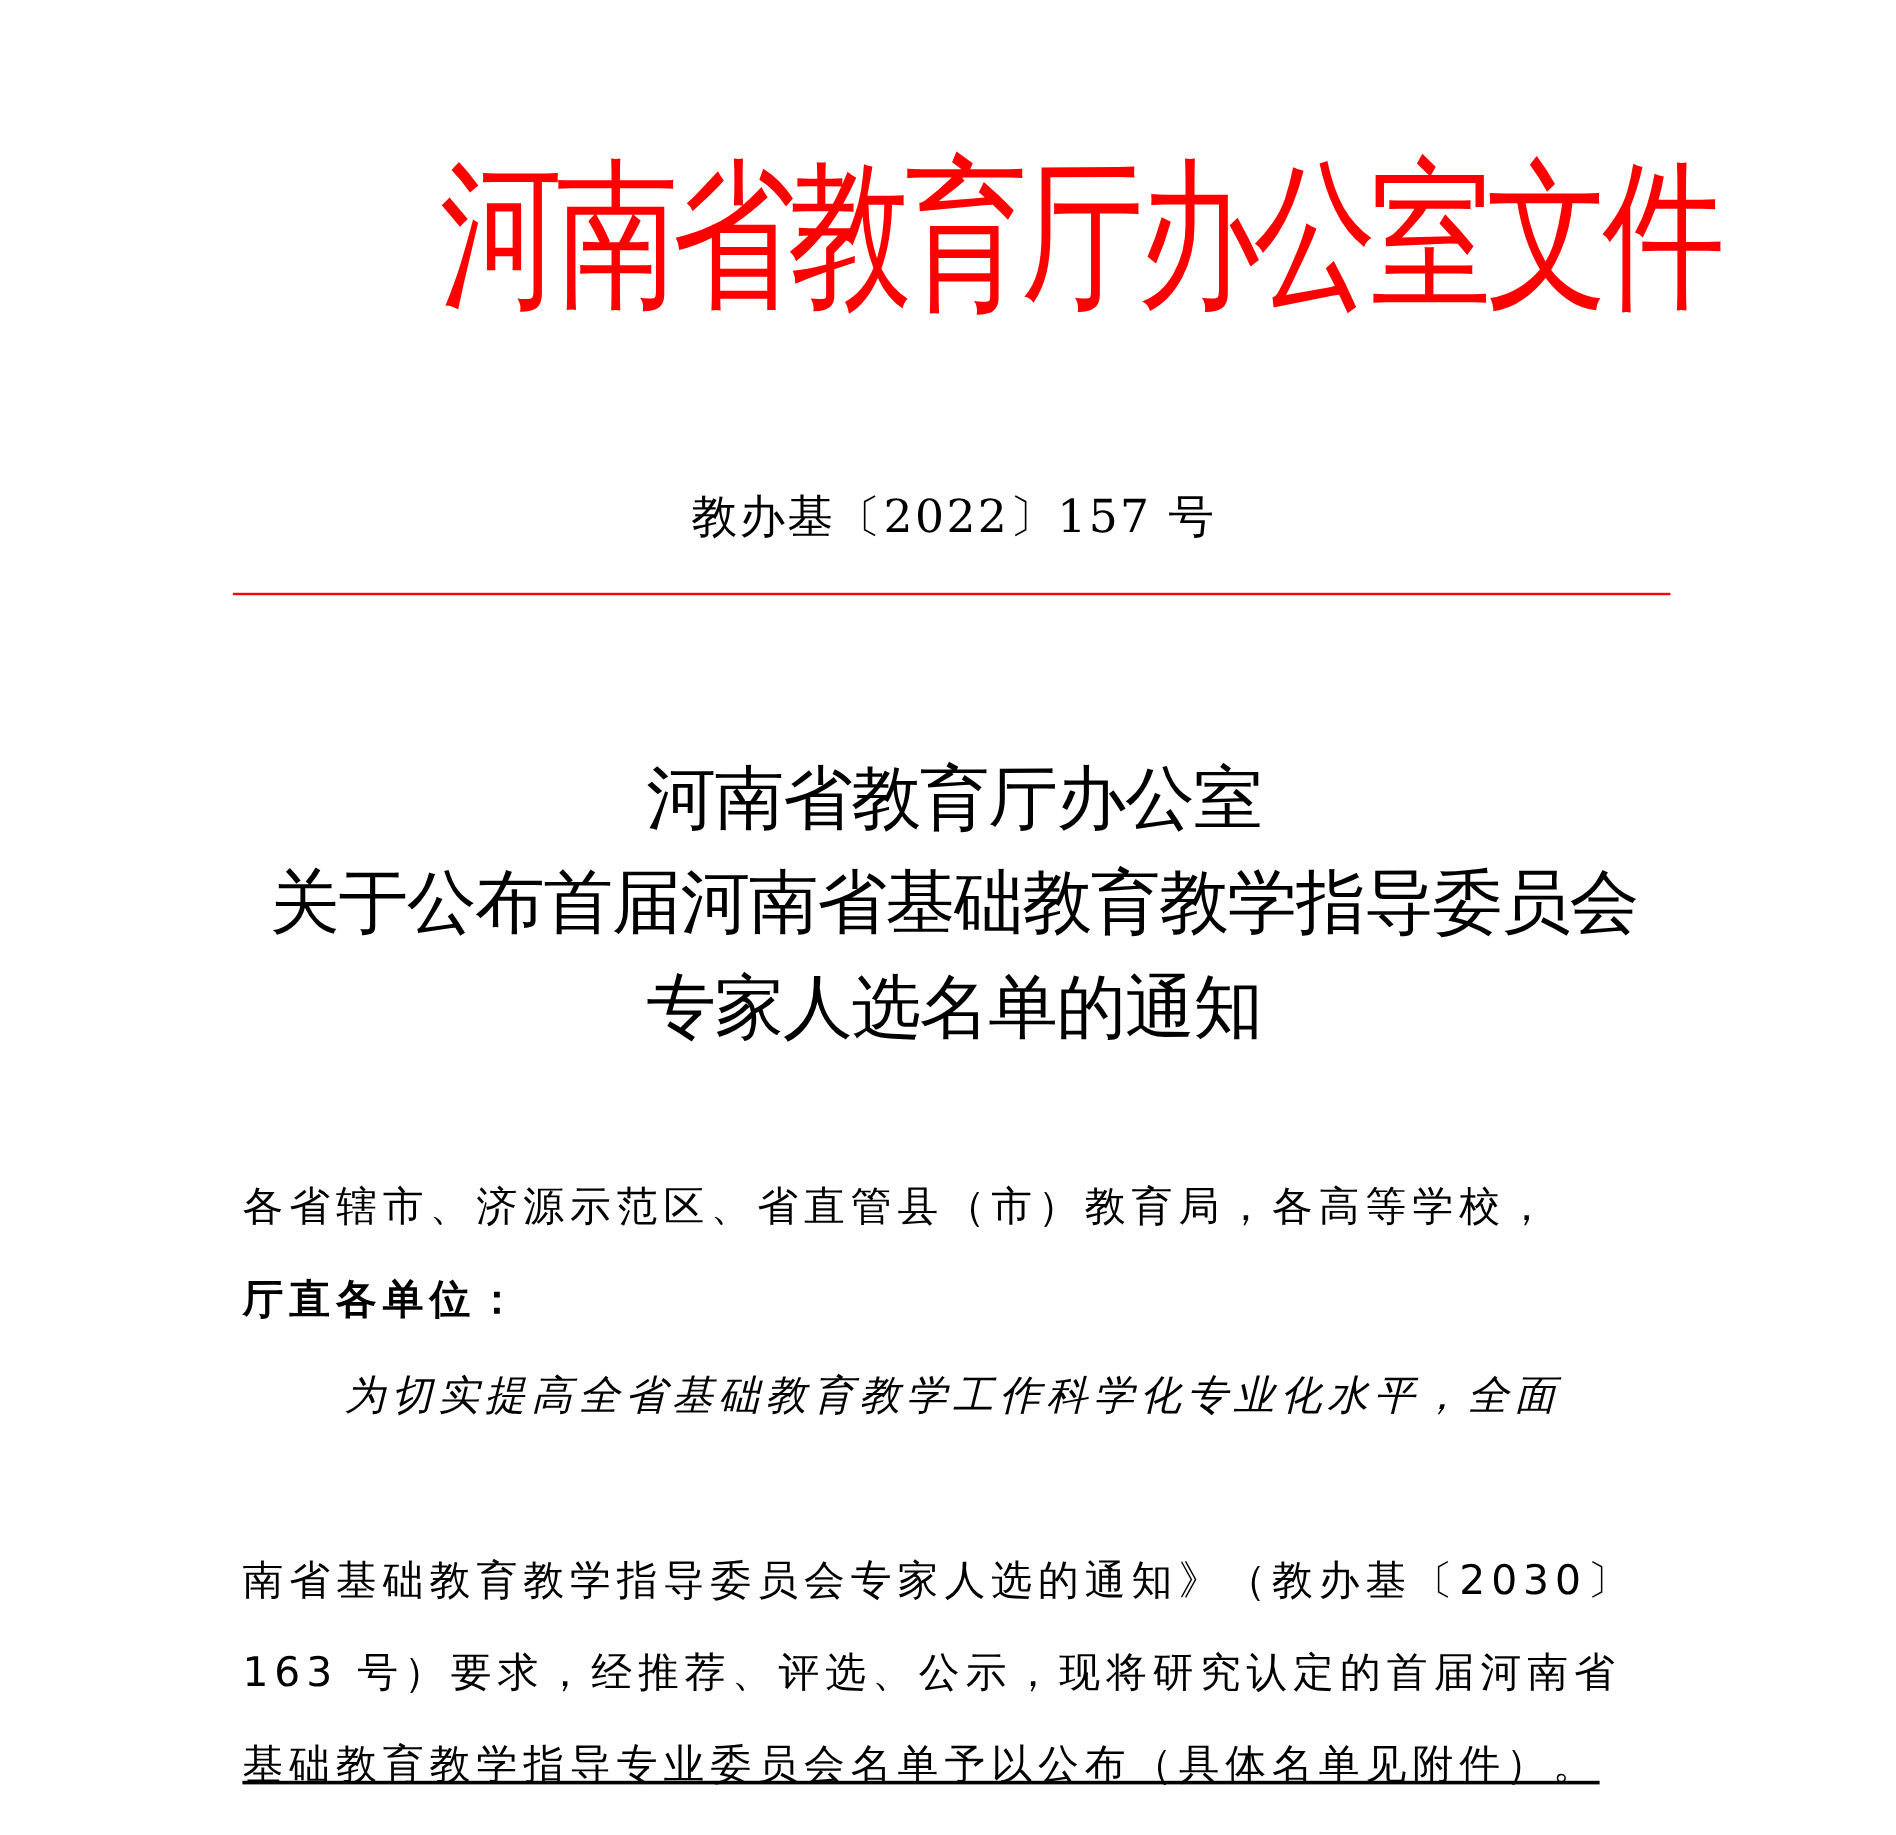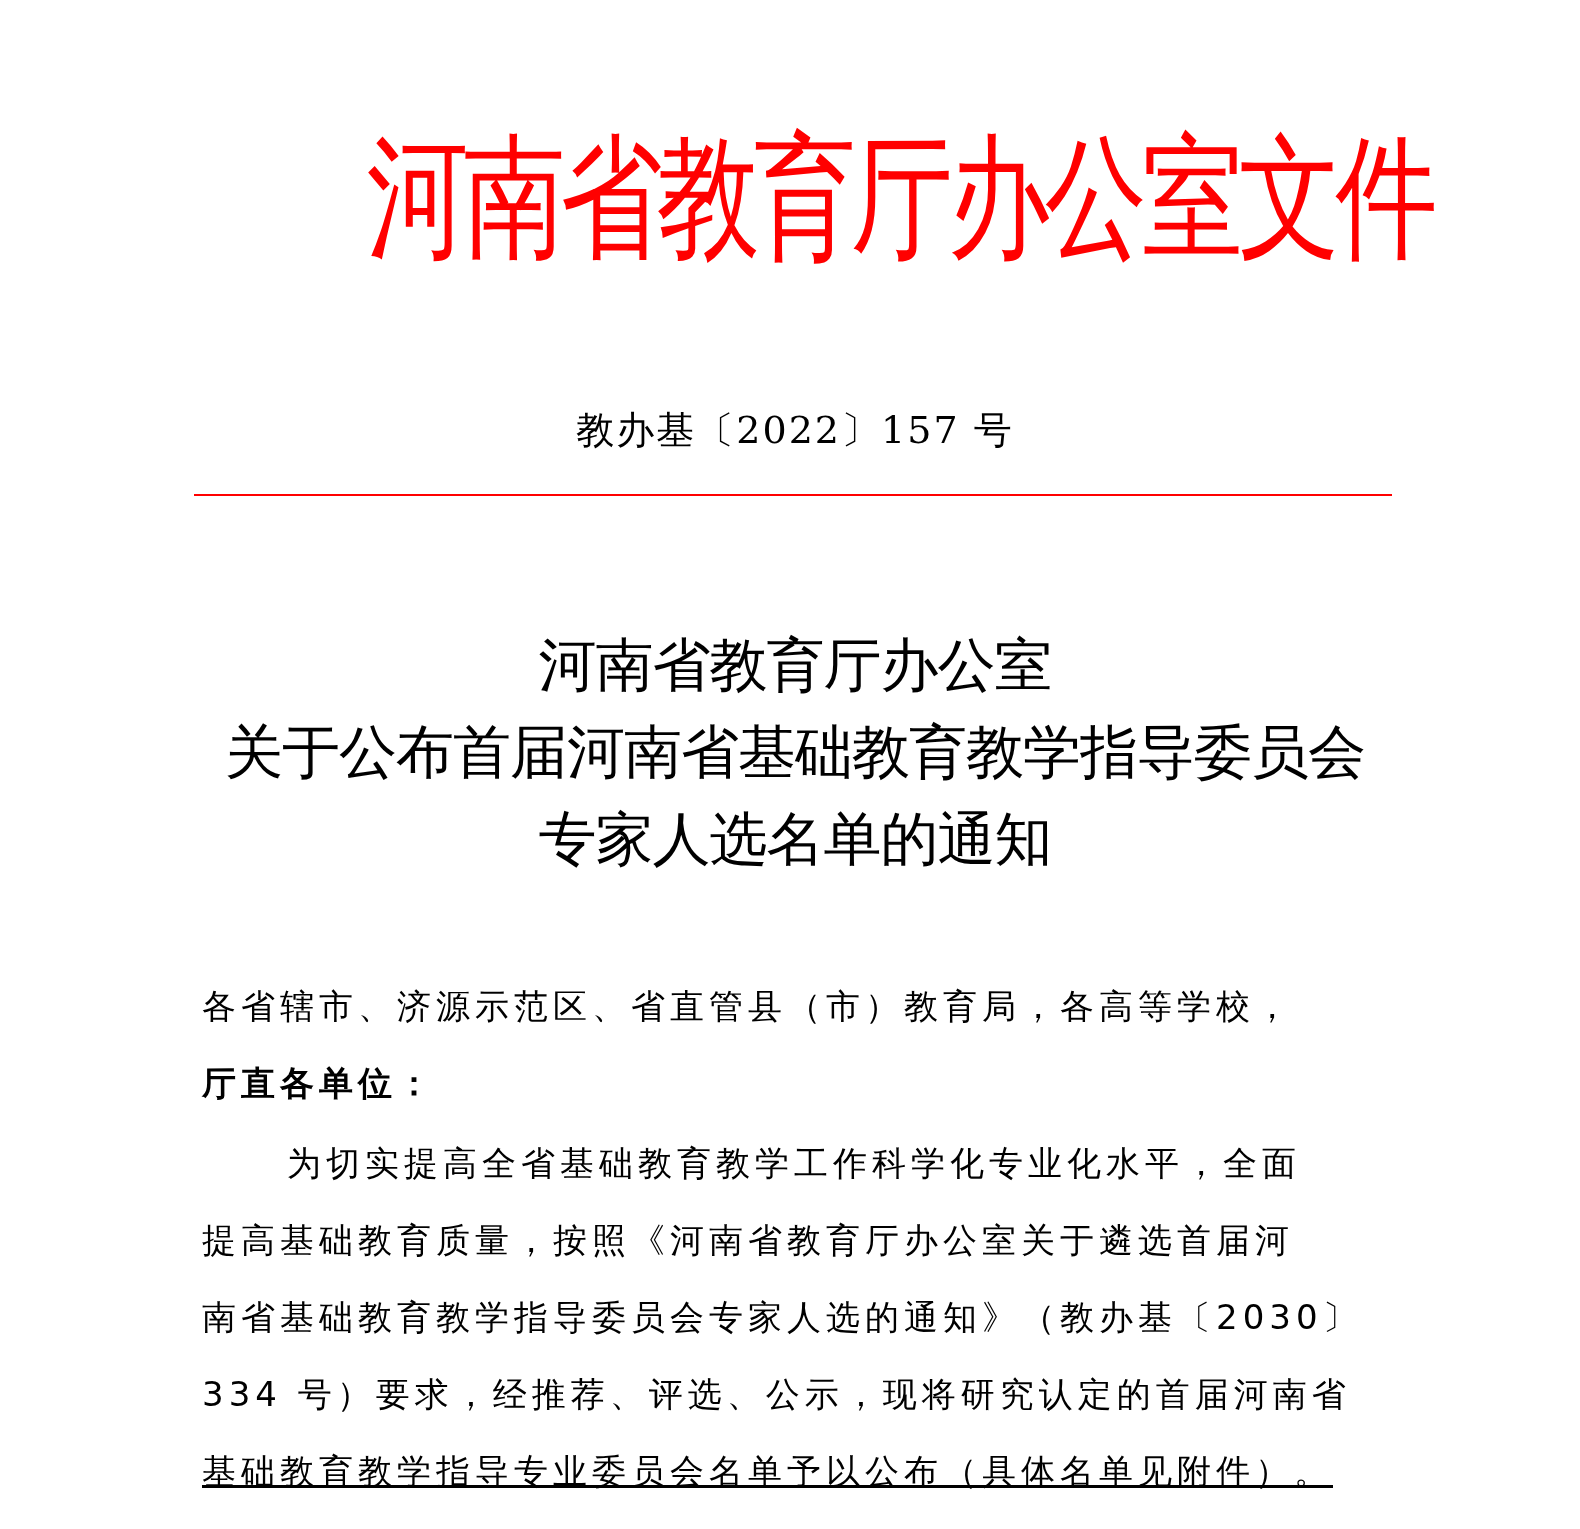--- a/index.html
+++ b/index.html
@@ -73,39 +73,38 @@
     .body-line {
       position: absolute;
       left: 202px;
       width: 1200px;
       font-size: 34px;
       line-height: 60px;
       letter-spacing: 5px;
       white-space: nowrap;
       font-family: "DejaVu Sans", "Liberation Sans", sans-serif;
     }
-    .body-line.indent { left: 287px; }
+    .body-line.indent { left: 287px; font-style: italic; }
   </style>
 </head>
 <body>
 
 <div class="page">
 
   <div class="masthead">河南省教育厅办公室文件</div>
 
   <div class="doc-number">教办基〔2022〕157 号</div>
 
   <div class="red-rule"></div>
 
   <div class="title l1">河南省教育厅办公室</div>
   <div class="title l2">关于公布首届河南省基础教育教学指导委员会</div>
   <div class="title l3">专家人选名单的通知</div>
 
   <div class="body-line" style="top:976px;">各省辖市、济源示范区、省直管县（市）教育局，各高等学校，</div>
   <div class="body-line" style="top:1053px;font-weight:bold;">厅直各单位：</div>
 
   <div class="body-line indent" style="top:1133px;">为切实提高全省基础教育教学工作科学化专业化水平，全面</div>
-  <div class="body-line" style="top:1210px;">提高基础教育质量，按照《河南省教育厅办公室关于遴选首届河</div>
   <div class="body-line" style="top:1287px;">南省基础教育教学指导委员会专家人选的通知》（教办基〔2030〕</div>
-  <div class="body-line" style="top:1364px;">334 号）要求，经推荐、评选、公示，现将研究认定的首届河南省</div>
+  <div class="body-line" style="top:1364px;">163 号）要求，经推荐、评选、公示，现将研究认定的首届河南省</div>
   <div class="body-line" style="top:1441px;text-decoration:underline;">基础教育教学指导专业委员会名单予以公布（具体名单见附件）。</div>
 
 </div>
 
 </body></html>

